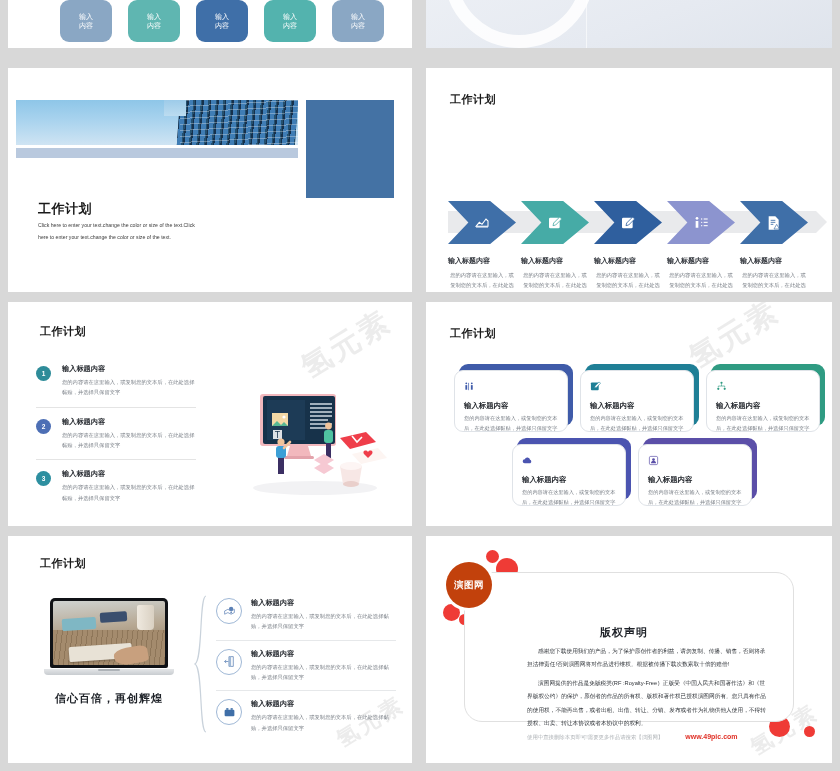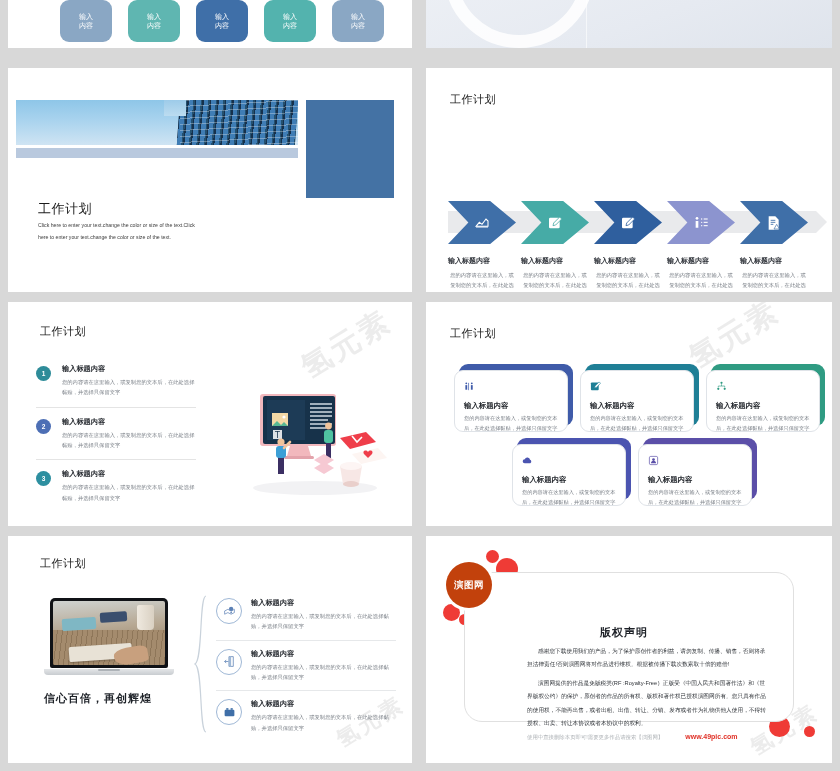--- a/index.html
+++ b/index.html
@@ -13,21 +13,21 @@
 
   
   .slide {
     position: absolute;
     background: #ffffff;
     overflow: hidden;
   }
   .slide-title {
     position: absolute;
     font-size: 11px;
-    font-weight: normal;
+    font-weight: bold;
     color: #1a1a1a;
     letter-spacing: .5px;
   }
 
   
   .wm {
     position: absolute;
     font-size: 30px;
     font-weight: bold;
     color: rgba(160,160,160,.20);
@@ -232,21 +232,21 @@
     width: 130px; height: 6px; margin: 0 auto;
     background: linear-gradient(180deg,#e4e6e8,#c8ccd0);
     border-radius: 0 0 4px 4px;
   }
   .laptop .base:after {
     content:""; display:block; width: 22px; height: 2px; margin: 1px auto 0;
     background: #aeb3b8; border-radius: 2px;
   }
   .s7-slogan {
     position: absolute; left: 36px; top: 155px; width: 130px;
-    font-size: 11px; font-weight: bold; color: #1f2329;
+    text-align: center; font-size: 11px; font-weight: bold; color: #1f2329;
     letter-spacing: 1px;
   }
   .s7-brace {
     position: absolute; left: 186px; top: 58px; width: 14px; height: 140px;
   }
   .s7-rows { position: absolute; left: 208px; top: 54px; width: 180px; }
   .s7-row { display: flex; gap: 9px; padding: 8px 0; align-items: flex-start; }
   .s7-row + .s7-row { border-top: 1px solid #e6e8ea; }
   .s7-circ {
     flex: 0 0 auto; width: 26px; height: 26px; border-radius: 50%;

